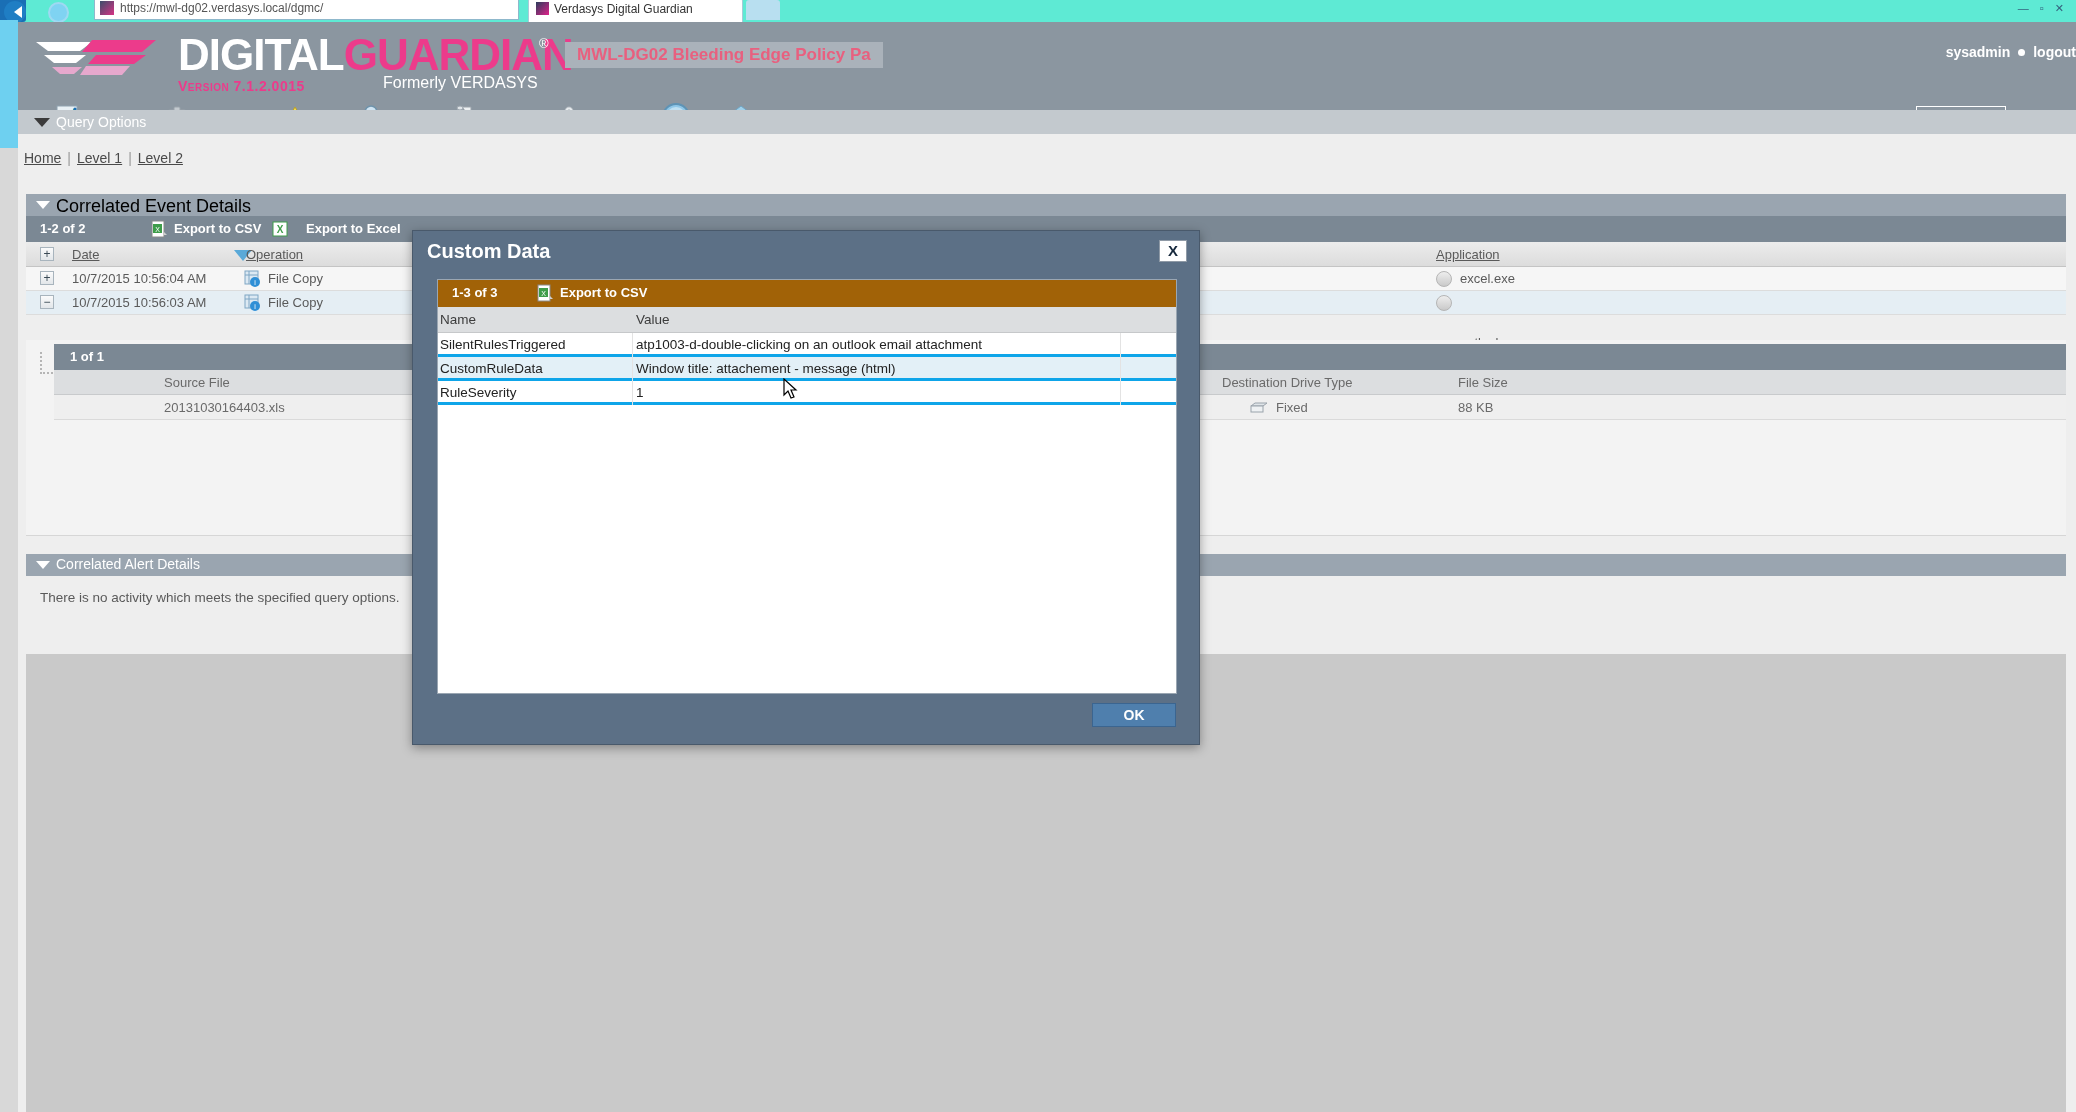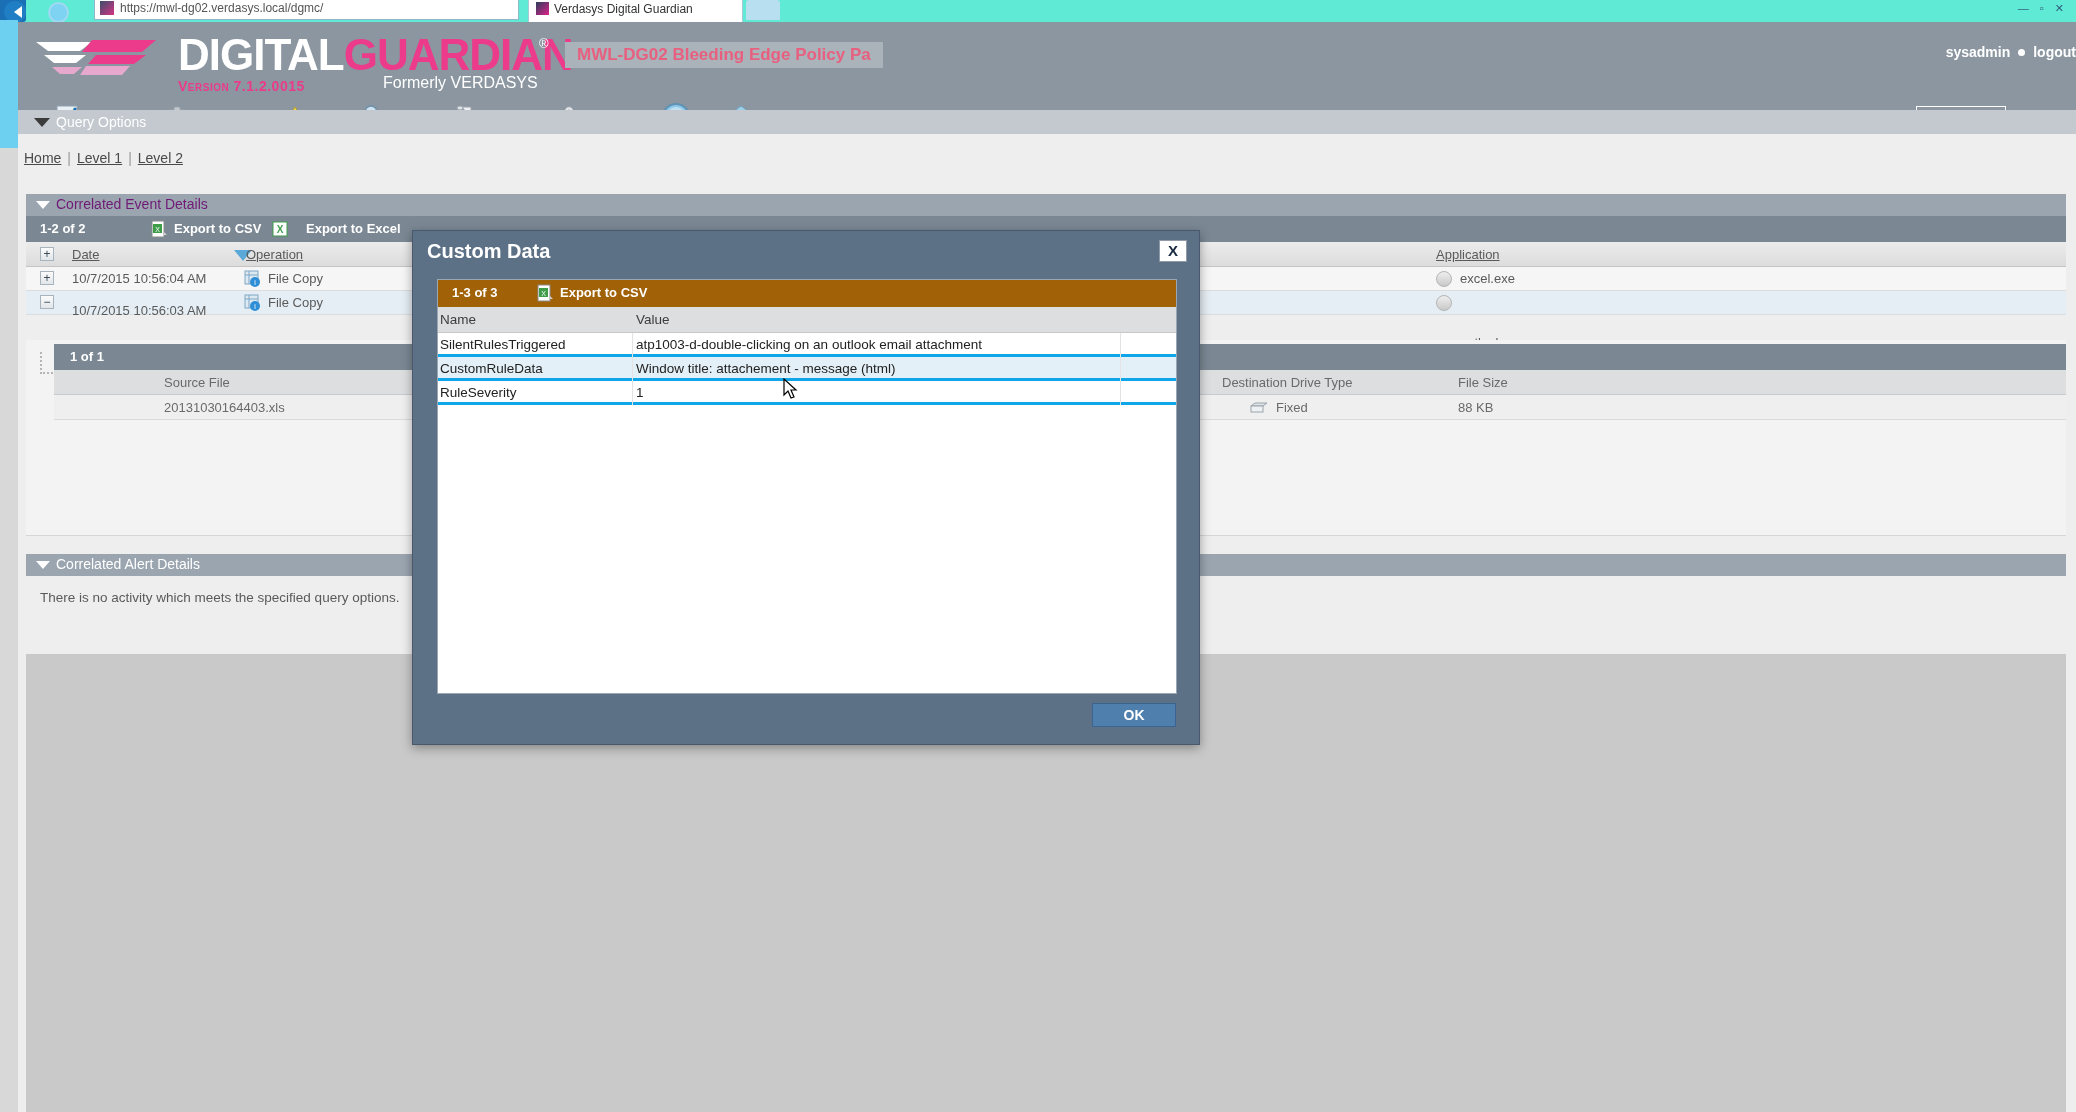--- a/index.html
+++ b/index.html
@@ -54,21 +54,21 @@
   #qo-label { position:absolute; left:38px; top:4px; font-size:14px; color:#ffffff; }
   #content-white { position:absolute; left:18px; top:134px; width:2058px; height:978px; background:#eeeeee; }
   #breadcrumb { position:absolute; left:24px; top:150px; font-size:14px; color:#4a4a4a; }
   #breadcrumb a { color:#4a4a4a; text-decoration:underline; cursor:pointer; }
   #breadcrumb .bsep { color:#9a9a9a; margin:0 6px; text-decoration:none; display:inline-block;}
 
   
   #ced-panel { position:absolute; left:26px; top:194px; width:2040px; height:346px; }
   #ced-title-bar { position:absolute; left:0; top:0; width:2040px; height:22px; background:#9aa5b0; }
   #ced-caret { position:absolute; left:10px; top:7px; width:0;height:0;border-left:7px solid transparent;border-right:7px solid transparent;border-top:8px solid #ffffff; }
-  #ced-title { position:absolute; left:30px; top:2px; font-size:14px; color:#701a75; }
+  #ced-title { position:absolute; left:30px; top:2px; font-size:18px; color:#000000; }
   #ced-toolbar { position:absolute; left:0; top:22px; width:2040px; height:26px; background:#7b8894; }
   #ced-count { position:absolute; left:14px; top:5px; font-size:13px; font-weight:bold; color:#ffffff; }
   .xls-ico { position:absolute; top:4px; width:18px; height:18px; }
   .tb-link { position:absolute; top:5px; font-size:13px; font-weight:bold; color:#ffffff; cursor:pointer; white-space:nowrap;}
 
   
   #ced-table { position:absolute; left:0; top:48px; width:2040px; }
   #ced-thead { position:absolute; left:0; top:0; width:2040px; height:25px; background:linear-gradient(#ececec,#dcdcdc); border-bottom:1px solid #c4c4c4; }
   .th { position:absolute; top:5px; font-size:13px; color:#5a5a5a; text-decoration:underline; cursor:pointer; white-space:nowrap; }
   #sort-caret { position:absolute; left:208px; top:8px; width:0;height:0;border-left:9px solid transparent;border-right:9px solid transparent;border-top:11px solid #5aa9d8; }
@@ -288,21 +288,21 @@
         <circle cx="11" cy="12" r="5" fill="#2f8fd6"></circle>
           <text x="11" y="15" font-size="7" fill="#ffffff" text-anchor="middle" font-family="Liberation Sans, sans-serif">i</text>
       </svg>
       <div class="cell" style="left:242px;">File Copy</div>
       <div class="app-ico" style="left:1410px;"></div>
       <div class="cell" style="left:1434px;">excel.exe</div>
     </div>
 
     <div class="trow even" style="top:49px;">
       <div class="expander" style="left:14px; top:4px;">−</div>
-      <div class="cell" style="left:46px;margin-top:8px;">10/7/2015 10:56:03 AM</div>
+      <div class="cell" style="left:46px;">10/7/2015 10:56:03 AM</div>
       <svg class="file-ico" style="left:218px;" viewBox="0 0 17 17">
         <rect x="1" y="1" width="13" height="13" fill="#dce9f3" stroke="#7fa6c4"></rect>
         <line x1="1" y1="5" x2="14" y2="5" stroke="#7fa6c4"></line>
           <line x1="5" y1="1" x2="5" y2="14" stroke="#7fa6c4"></line>
         <circle cx="11" cy="12" r="5" fill="#2f8fd6"></circle>
           <text x="11" y="15" font-size="7" fill="#ffffff" text-anchor="middle" font-family="Liberation Sans, sans-serif">i</text>
       </svg>
       <div class="cell" style="left:242px;">File Copy</div>
       <div class="app-ico" style="left:1410px;"></div>
       <div class="cell" style="left:1434px;margin-top:40px;">outlook.exe</div>

